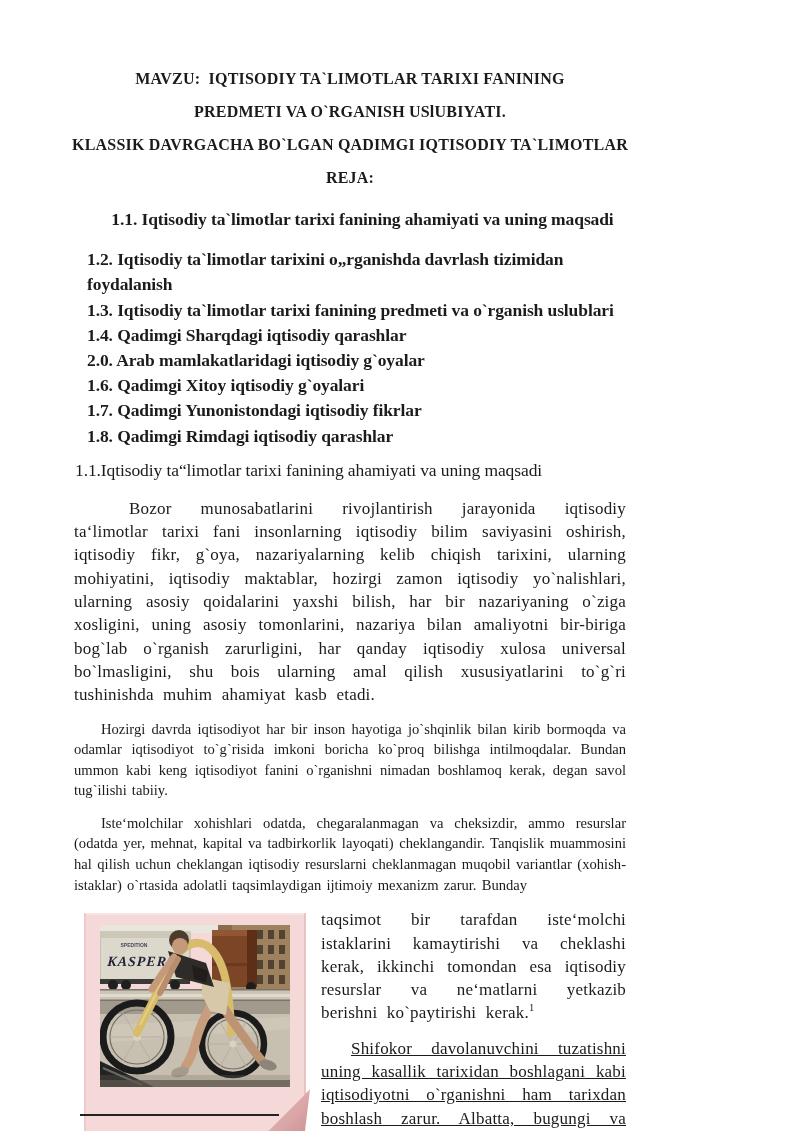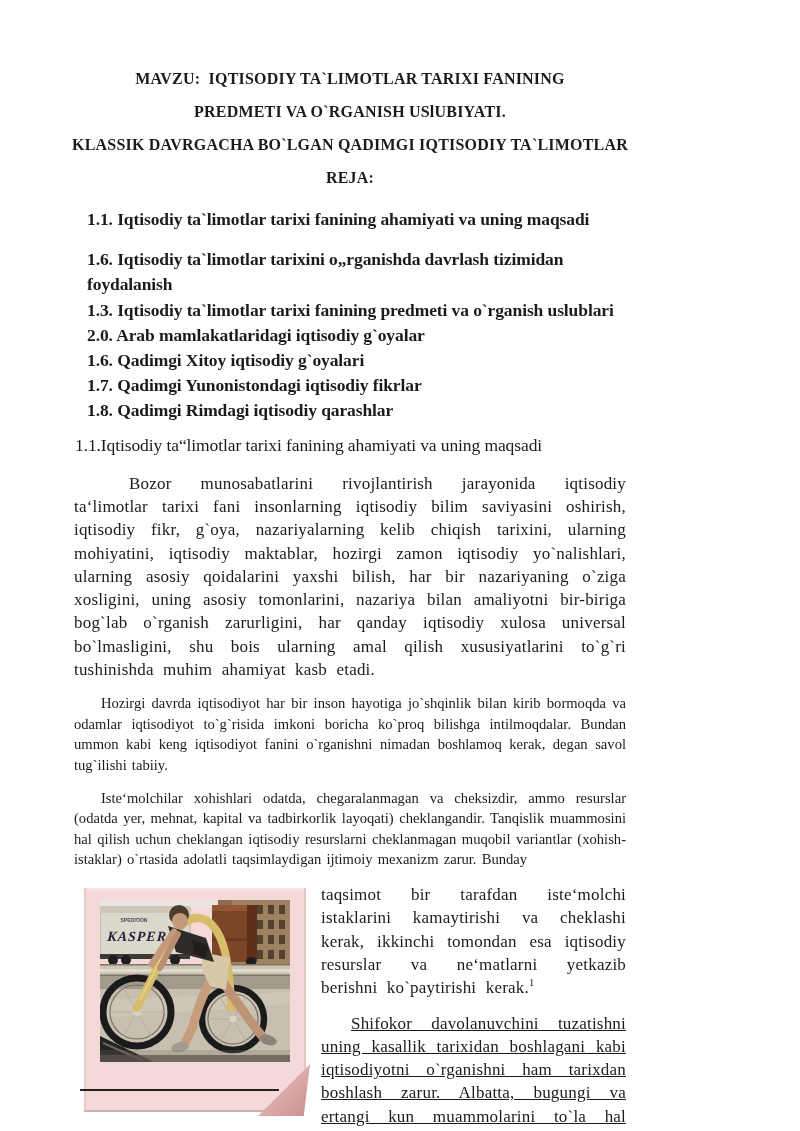--- a/index.html
+++ b/index.html
@@ -10,21 +10,21 @@
     overflow:hidden;
   }
   
   .doc-title .t-line{
     text-align:center;font-weight:bold;font-size:16px;line-height:33px;
     white-space:pre;letter-spacing:.2px;
   }
   
   .plan{margin-top:13px;padding-left:25px;}
   .plan-item{font-weight:bold;font-size:17.5px;line-height:25.2px;letter-spacing:-.1px;}
-  .plan-item.gap-after{margin-bottom:15px;}
+  .plan-item.gap-after{margin-bottom:15px;text-align:center;}
   
   .section-heading{
     font-weight:normal;font-size:17.5px;line-height:25px;margin:9px 0 0 13px;letter-spacing:-.1px;
   }
   
   .para{margin:12px;text-align:justify;}
   .para.lg{font-size:17px;line-height:23.3px;word-spacing:5px;letter-spacing:.2px;}
   .para.p-intro{margin-top:14px;text-indent:55px;}
   .para.sm{font-size:14.6px;line-height:20.6px;text-indent:27px;word-spacing:1.5px;}
   .para.p-taqsimot{padding-top:1px;}
@@ -57,22 +57,23 @@
 
   <div class="doc-title">
     <div class="t-line">MAVZU:  IQTISODIY TA`LIMOTLAR TARIXI FANINING</div>
     <div class="t-line">PREDMETI VA O`RGANISH USlUBIYATI.</div>
     <div class="t-line">KLASSIK DAVRGACHA BO`LGAN QADIMGI IQTISODIY TA`LIMOTLAR</div>
     <div class="t-line">REJA:</div>
   </div>
 
   <div class="plan">
     <div class="plan-item gap-after">1.1. Iqtisodiy ta`limotlar tarixi fanining ahamiyati va uning maqsadi</div>
-    <div class="plan-item">1.6. Iqtisodiy ta`limotlar tarixini o„rganishda davrlash tizimidan foydalanish</div>
+    <div class="plan-item">1.2. Iqtisodiy ta`limotlar tarixini o„rganishda davrlash tizimidan foydalanish</div>
     <div class="plan-item">1.3. Iqtisodiy ta`limotlar tarixi fanining predmeti va o`rganish uslublari</div>
+    <div class="plan-item">1.4. Qadimgi Sharqdagi iqtisodiy qarashlar</div>
     <div class="plan-item">2.0. Arab mamlakatlaridagi iqtisodiy g`oyalar</div>
     <div class="plan-item">1.6. Qadimgi Xitoy iqtisodiy g`oyalari</div>
     <div class="plan-item">1.7. Qadimgi Yunonistondagi iqtisodiy fikrlar</div>
     <div class="plan-item">1.8. Qadimgi Rimdagi iqtisodiy qarashlar</div>
   </div>
 
   <div class="section-heading">1.1.Iqtisodiy ta“limotlar tarixi fanining ahamiyati va uning maqsadi</div>
 
   <p class="para lg p-intro">Bozor munosabatlarini rivojlantirish jarayonida iqtisodiy ta‘limotlar tarixi fani insonlarning iqtisodiy bilim saviyasini oshirish, iqtisodiy fikr, g`oya, nazariyalarning kelib chiqish tarixini, ularning mohiyatini, iqtisodiy maktablar, hozirgi zamon iqtisodiy yo`nalishlari, ularning asosiy qoidalarini yaxshi bilish, har bir nazariyaning o`ziga xosligini, uning asosiy tomonlarini, nazariya bilan amaliyotni bir-biriga bog`lab o`rganish zarurligini, har qanday iqtisodiy xulosa universal bo`lmasligini, shu bois ularning amal qilish xususiyatlarini to`g`ri tushinishda muhim ahamiyat kasb etadi.</p>
   <p class="para sm">Hozirgi davrda iqtisodiyot har bir inson hayotiga jo`shqinlik bilan kirib bormoqda va odamlar iqtisodiyot to`g`risida imkoni boricha ko`proq bilishga intilmoqdalar. Bundan ummon kabi keng iqtisodiyot fanini o`rganishni nimadan boshlamoq kerak, degan savol tug`ilishi tabiiy.</p>

